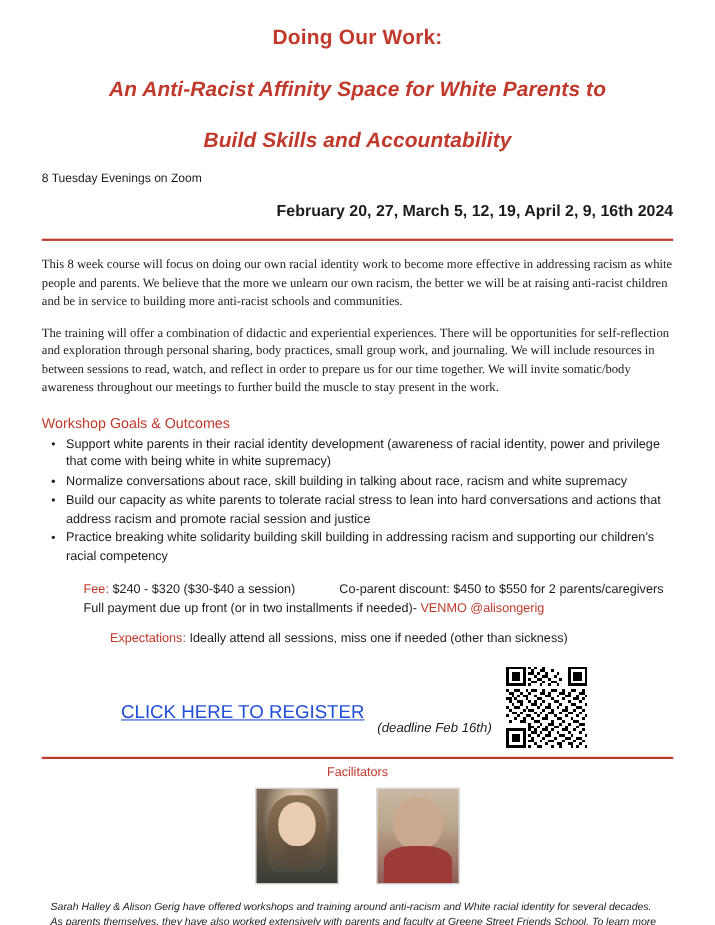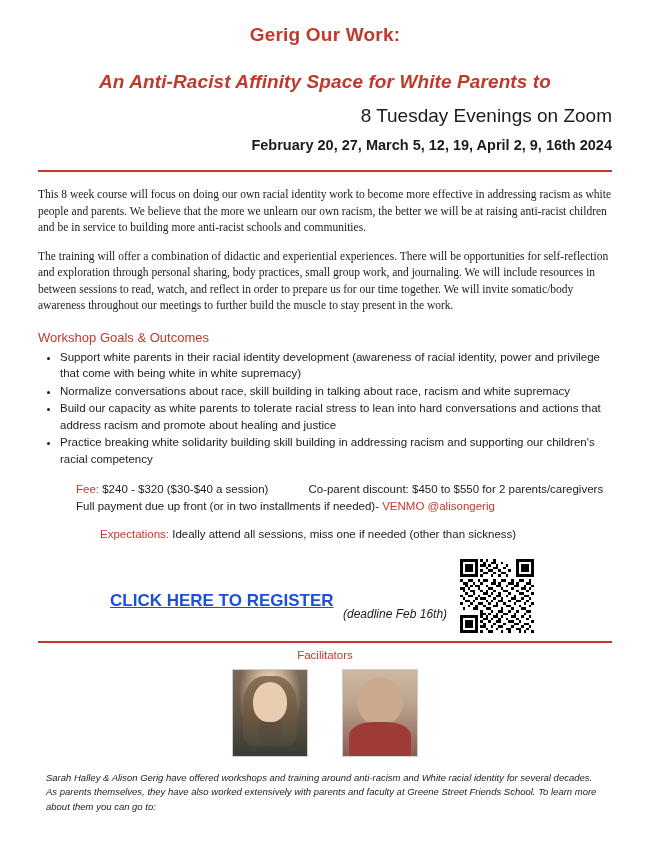--- a/index.html
+++ b/index.html
@@ -39,24 +39,24 @@
     color: #c0392b;
     font-size: 19px;
     font-weight: bold;
     font-style: italic;
     line-height: 26px;
     letter-spacing: 0.1px;
     margin-top: 21px;
   }
   .subtitle {
     margin-top: 10px;
-    font-size: 19px;
+    font-size: 11px;
     line-height: 21px;
     color: #1b1b1b;
-    text-align: right;
+    text-align: left;
   }
   .dates {
     margin-top: 11px;
     font-size: 14.5px;
     font-weight: bold;
     text-align: right;
     color: #1b1b1b;
   }
 
   .divider {
@@ -126,21 +126,21 @@
   .register-row {
     margin-top: 26px;
     position: relative;
     height: 60px;
   }
   .register-link {
     position: absolute;
     left: 72px;
     top: 22px;
     font-size: 17px;
-    font-weight: bold;
+    font-weight: normal;
     color: #1f4fd8;
     text-decoration: underline;
     cursor: pointer;
     text-align: right;
   }
   .deadline {
     position: absolute;
     left: 305px;
     top: 38px;
     font-size: 12px;
@@ -234,40 +234,41 @@
     color: #1b1b1b;
     padding: 0 8px;
   }
 </style>
 </head>
 <body>
 
 <div class="page">
 
   <div class="title-block">
-    <div class="title-line1">Gerig Our Work:</div>
+    <div class="title-line1">Doing Our Work:</div>
     <div class="title-line2">An Anti-Racist Affinity Space for White Parents to</div>
+    <div class="title-line2">Build Skills and Accountability</div>
   </div>
 
   <div class="subtitle">
     <div>8 Tuesday Evenings on Zoom</div>
   </div>
 
   <div class="dates">February 20, 27, March 5, 12, 19, April 2, 9, 16th 2024</div>
 
   <div class="divider"></div>
 
   <div class="body-text">This 8 week course will focus on doing our own racial identity work to become more effective in addressing racism as white people and parents. We believe that the more we unlearn our own racism, the better we will be at raising anti-racist children and be in service to building more anti-racist schools and communities.</div>
   <div class="body-text">The training will offer a combination of didactic and experiential experiences. There will be opportunities for self-reflection and exploration through personal sharing, body practices, small group work, and journaling. We will include resources in between sessions to read, watch, and reflect in order to prepare us for our time together. We will invite somatic/body awareness throughout our meetings to further build the muscle to stay present in the work.</div>
 
   <div class="section-head">Workshop Goals &amp; Outcomes</div>
   <ul class="goals">
     <li>Support white parents in their racial identity development (awareness of racial identity, power and privilege that come with being white in white supremacy)</li>
     <li>Normalize conversations about race, skill building in talking about race, racism and white supremacy</li>
-    <li>Build our capacity as white parents to tolerate racial stress to lean into hard conversations and actions that address racism and promote about healing and justice</li>
+    <li>Build our capacity as white parents to tolerate racial stress to lean into hard conversations and actions that address racism and promote racial session and justice</li>
     <li>Practice breaking white solidarity building skill building in addressing racism and supporting our children's racial competency</li>
   </ul>
 
   <div class="fees-block">
     <div class="fees-row">
       <span class="label-red">Fee:</span><span> $240 - $320 ($30-$40 a session)</span><span class="copay">Co-parent discount: $450 to $550 for 2 parents/caregivers</span>
     </div>
     <div class="fees-row">
       <span>Full payment due up front (or in two installments if needed)- </span><span class="venmo">VENMO @alisongerig</span>
     </div>

